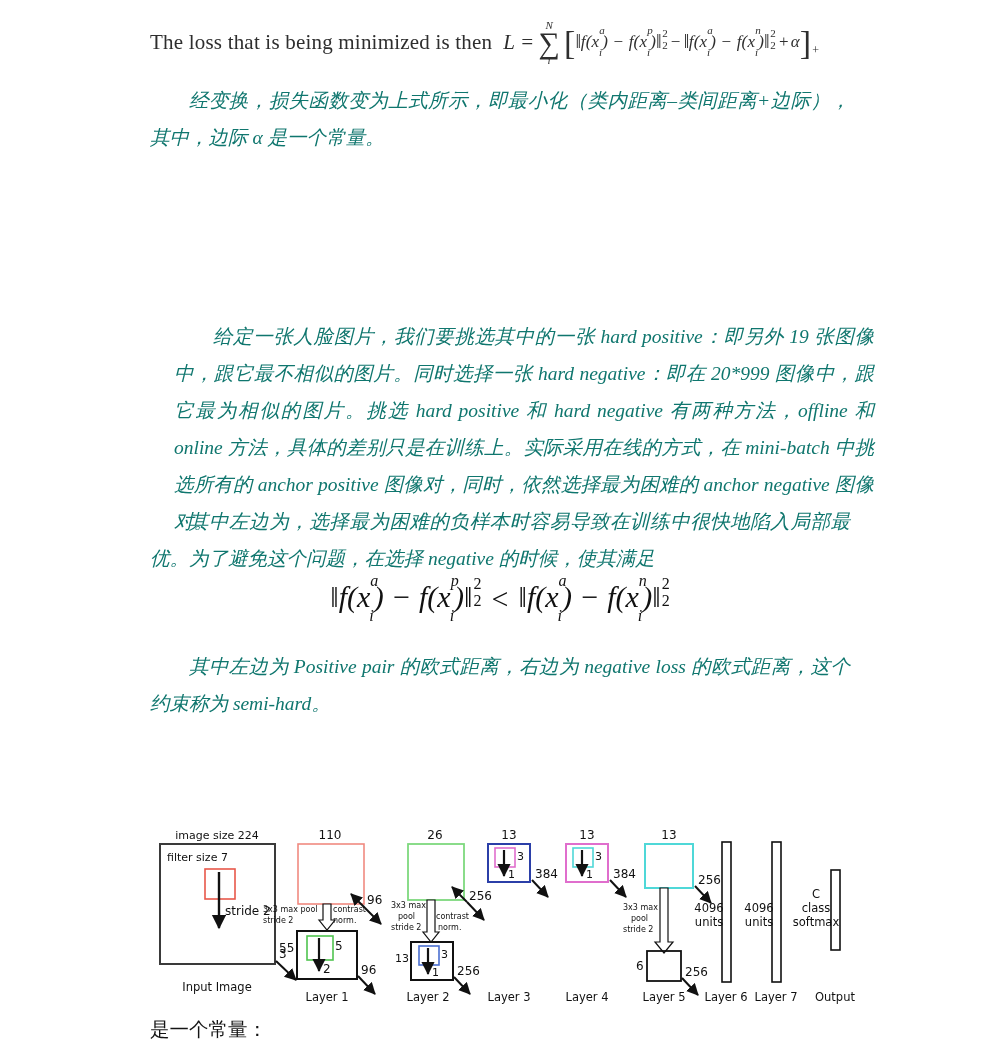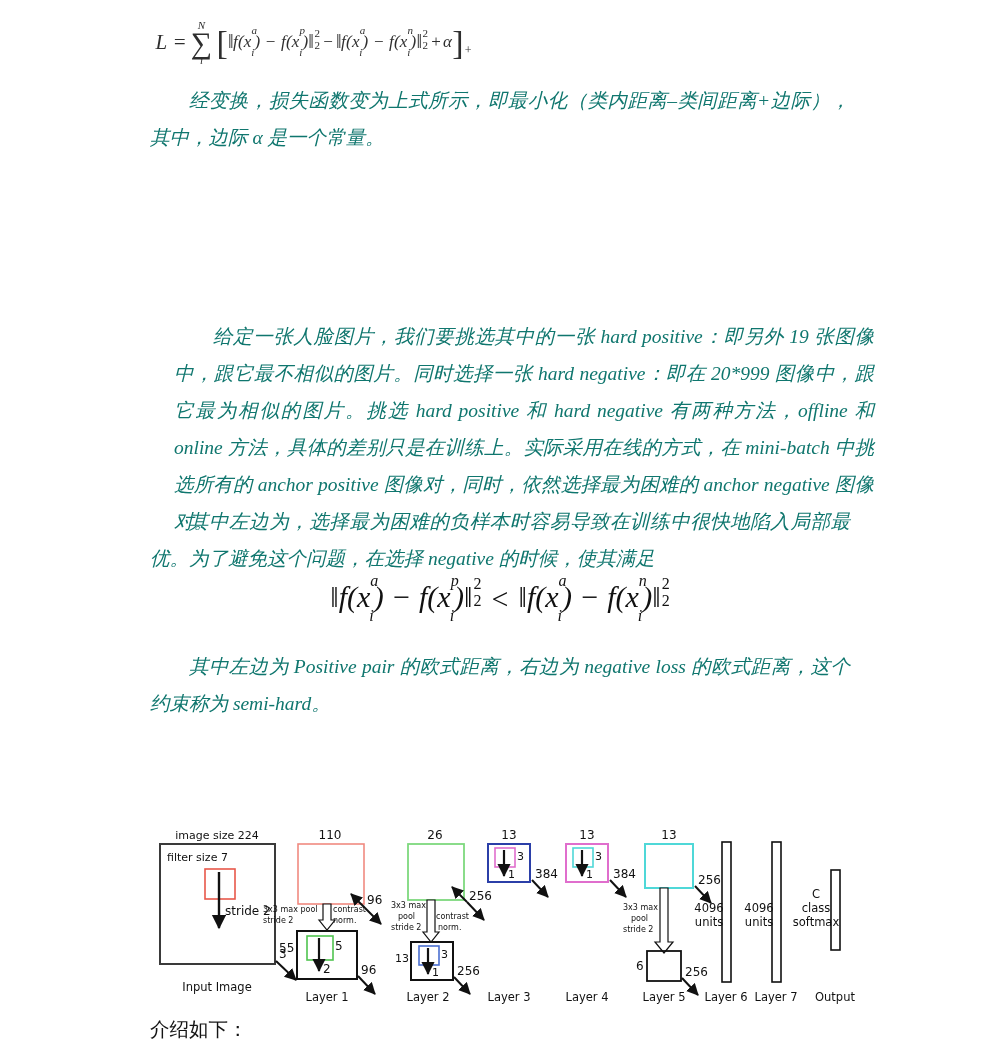--- a/index.html
+++ b/index.html
@@ -127,20 +127,21 @@
     color: #141414;
   }
 </style>
 </head>
 <body>
 
 <div class="page">
 
   <div class="eq-banner">
     <span class="eq-inline-lead">
+      <span>The loss that is being minimized is then</span>
       <span class="mathrow">
         &nbsp;<span class="mi">L =</span>
         <span class="sum">
           <span class="lim">N</span>
           <span class="sig">∑</span>
           <span class="lim">i</span>
         </span>
         <span class="brk">[</span>
         <span class="normgrp">
           <span class="normbar">‖</span>
@@ -346,16 +347,16 @@
         <rect x="676" y="42" width="9" height="80" fill="none" stroke="#111" stroke-width="1.6"></rect>
         <text x="661" y="70" font-size="11.5" text-anchor="middle" fill="#111">C</text>
         <text x="661" y="84" font-size="11.5" text-anchor="middle" fill="#111">class</text>
         <text x="661" y="98" font-size="11.5" text-anchor="middle" fill="#111">softmax</text>
         <text x="680" y="173" font-size="11.5" text-anchor="middle" fill="#111">Output</text>
       </g>
     </svg>
   </div>
 
   <div class="bottom-note">
-    <span>介绍如下：</span>
+    <span>是一个常量：</span>
   </div>
 
 </div>
 
 </body></html>

